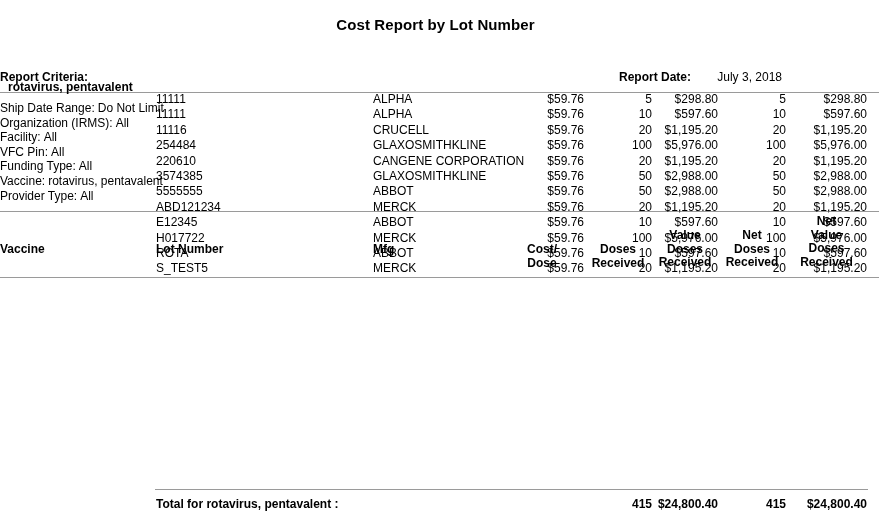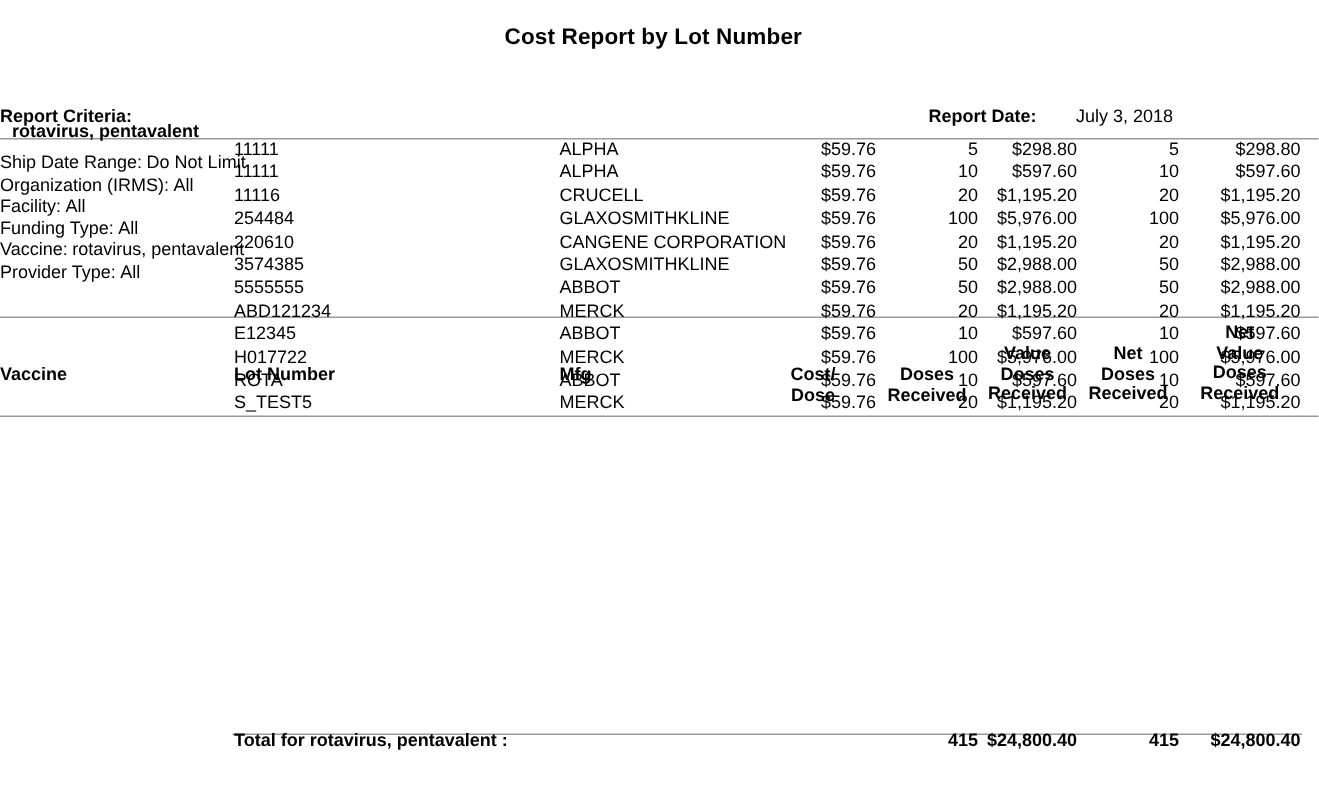--- a/index.html
+++ b/index.html
@@ -167,21 +167,21 @@
     font-weight: normal;
   }
   .row > div {
     top: 0;
     white-space: nowrap;
   }
 
   
   .total-row {
     position: absolute;
-    top: 486px;
+    top: 497px;
     left: 0;
     width: 879px;
     font-size: 12px;
     font-weight: bold;
     height: 16px;
   }
   .total-row > div { top: 0; white-space: nowrap; }
   .total-label {
     position: absolute;
     left: 156px;
@@ -200,20 +200,21 @@
     <div class="report-date-label">Report Date:</div>
     <div class="report-date-value">July 3, 2018</div>
   </div>
 
   <div class="rule r1"></div>
 
   <div class="criteria-list" id="criteria-list">
       <div class="criteria-row"><span class="k">Ship Date Range:</span><span class="v">Do Not Limit</span></div>
       <div class="criteria-row"><span class="k">Organization (IRMS):</span><span class="v">All</span></div>
       <div class="criteria-row"><span class="k">Facility:</span><span class="v">All</span></div>
+      <div class="criteria-row"><span class="k">VFC Pin:</span><span class="v">All</span></div>
       <div class="criteria-row"><span class="k">Funding Type:</span><span class="v">All</span></div>
       <div class="criteria-row"><span class="k">Vaccine:</span><span class="v">rotavirus, pentavalent</span></div>
       <div class="criteria-row"><span class="k">Provider Type:</span><span class="v">All</span></div>
     </div>
 
   <div class="rule r2"></div>
 
   <div class="tbl">
 
     <div class="thead">

